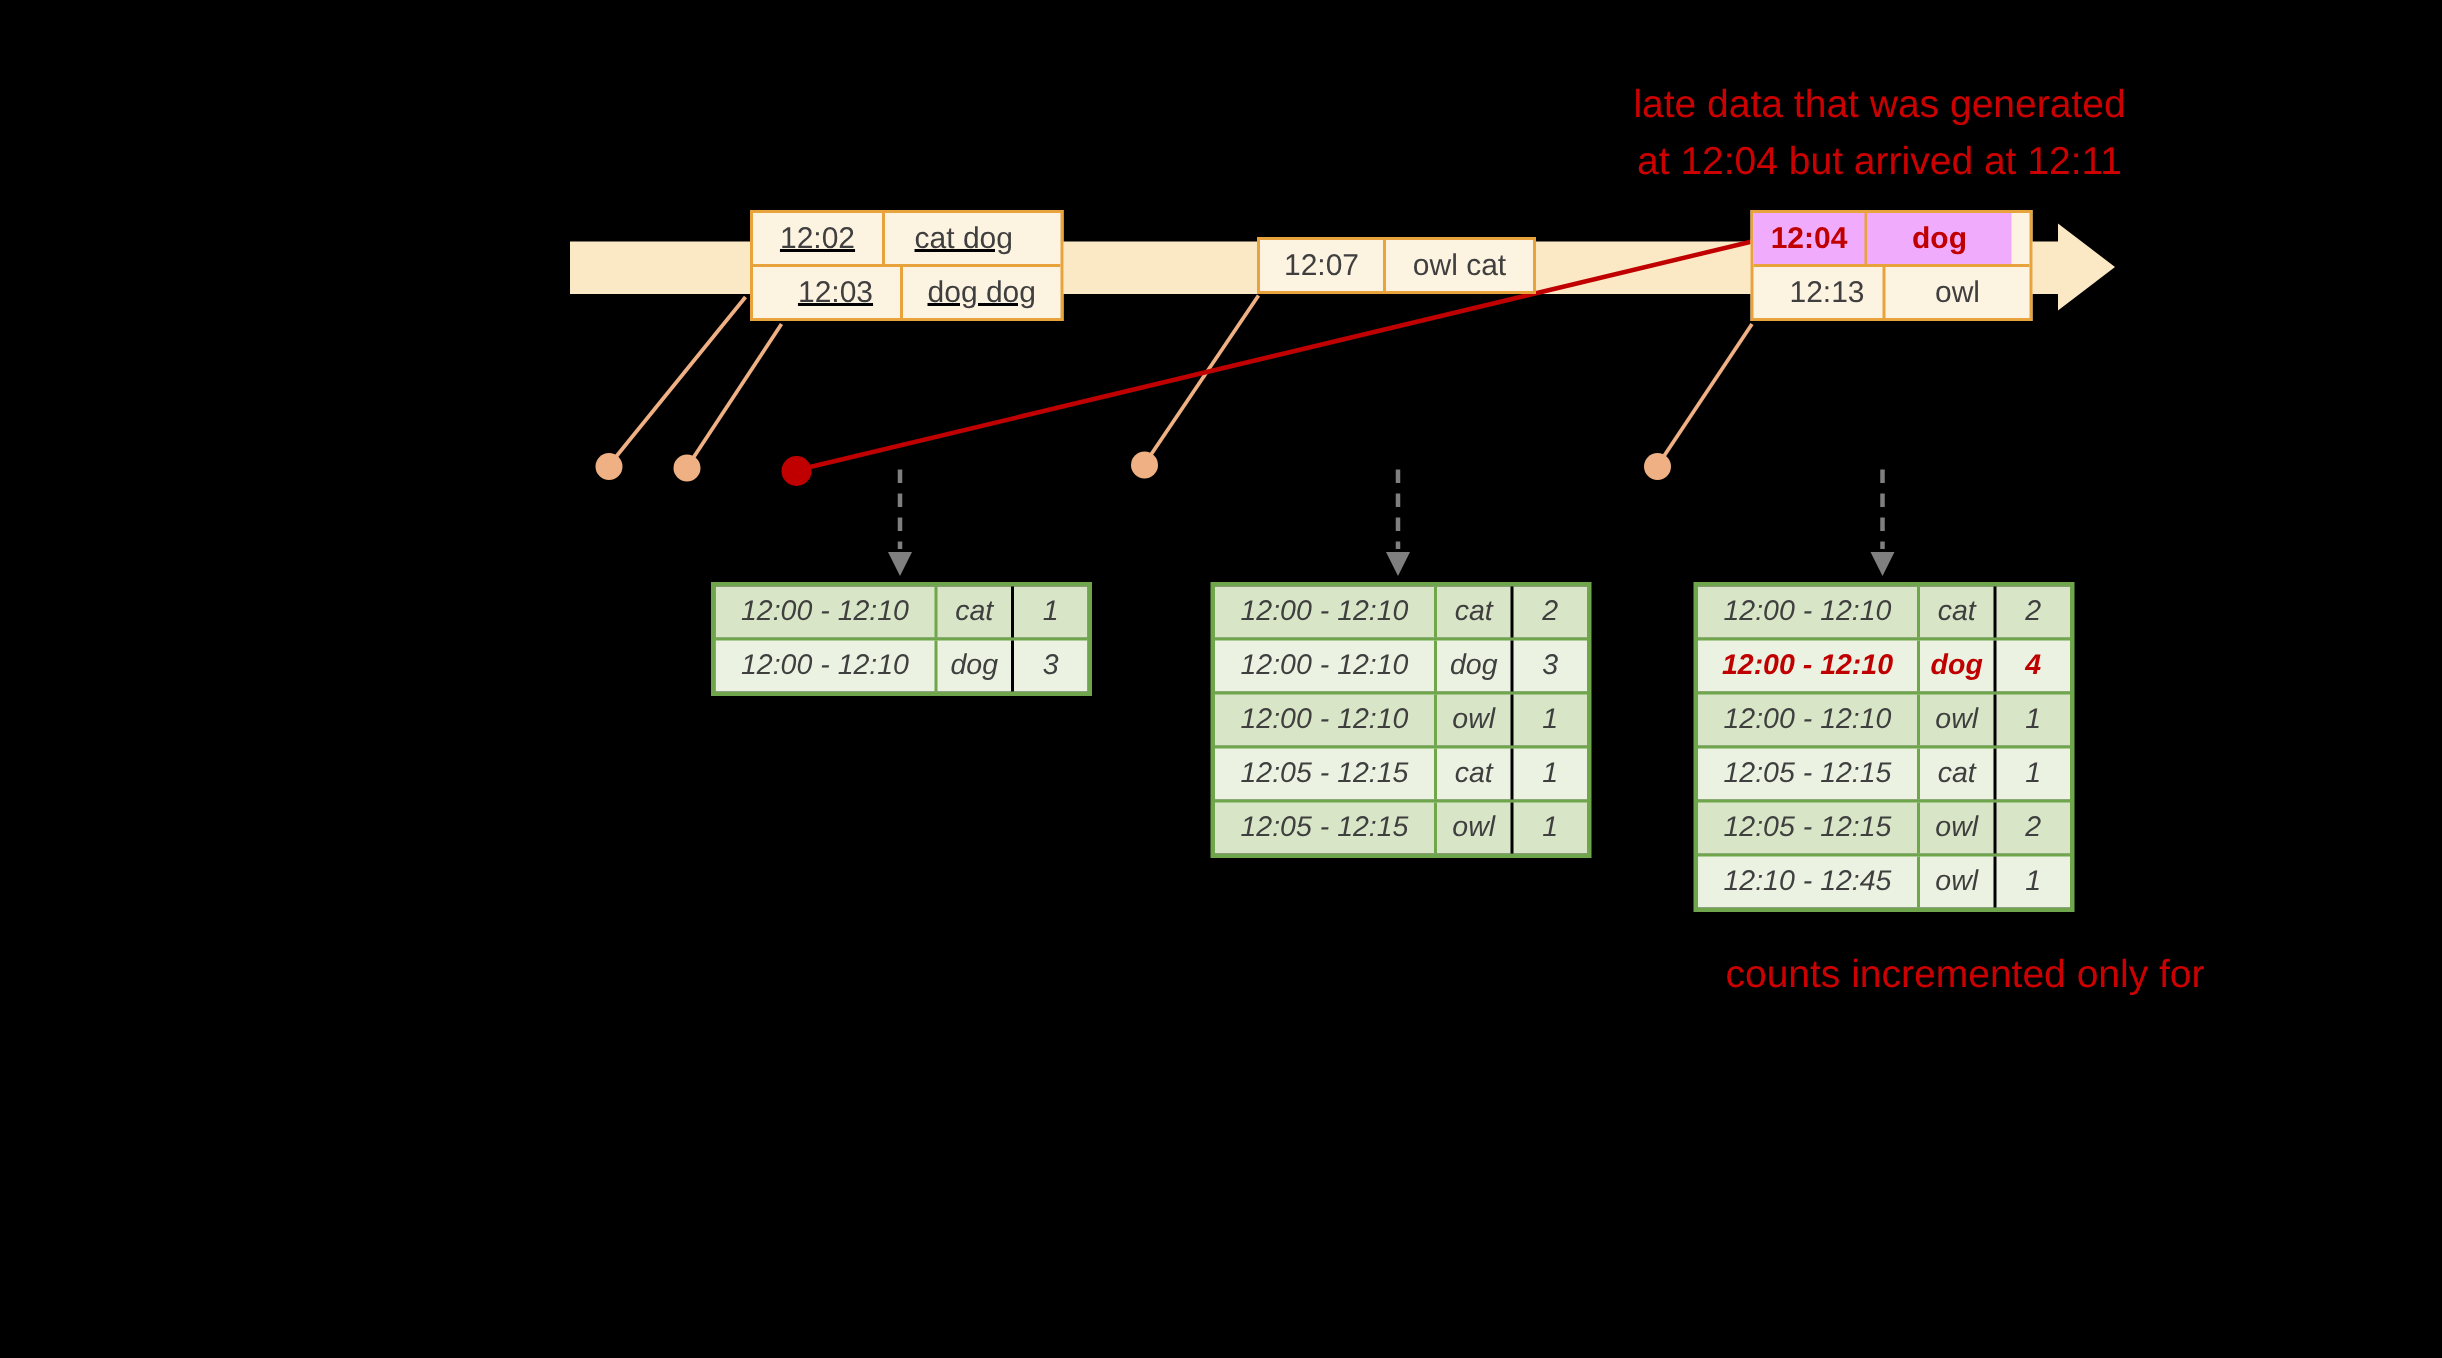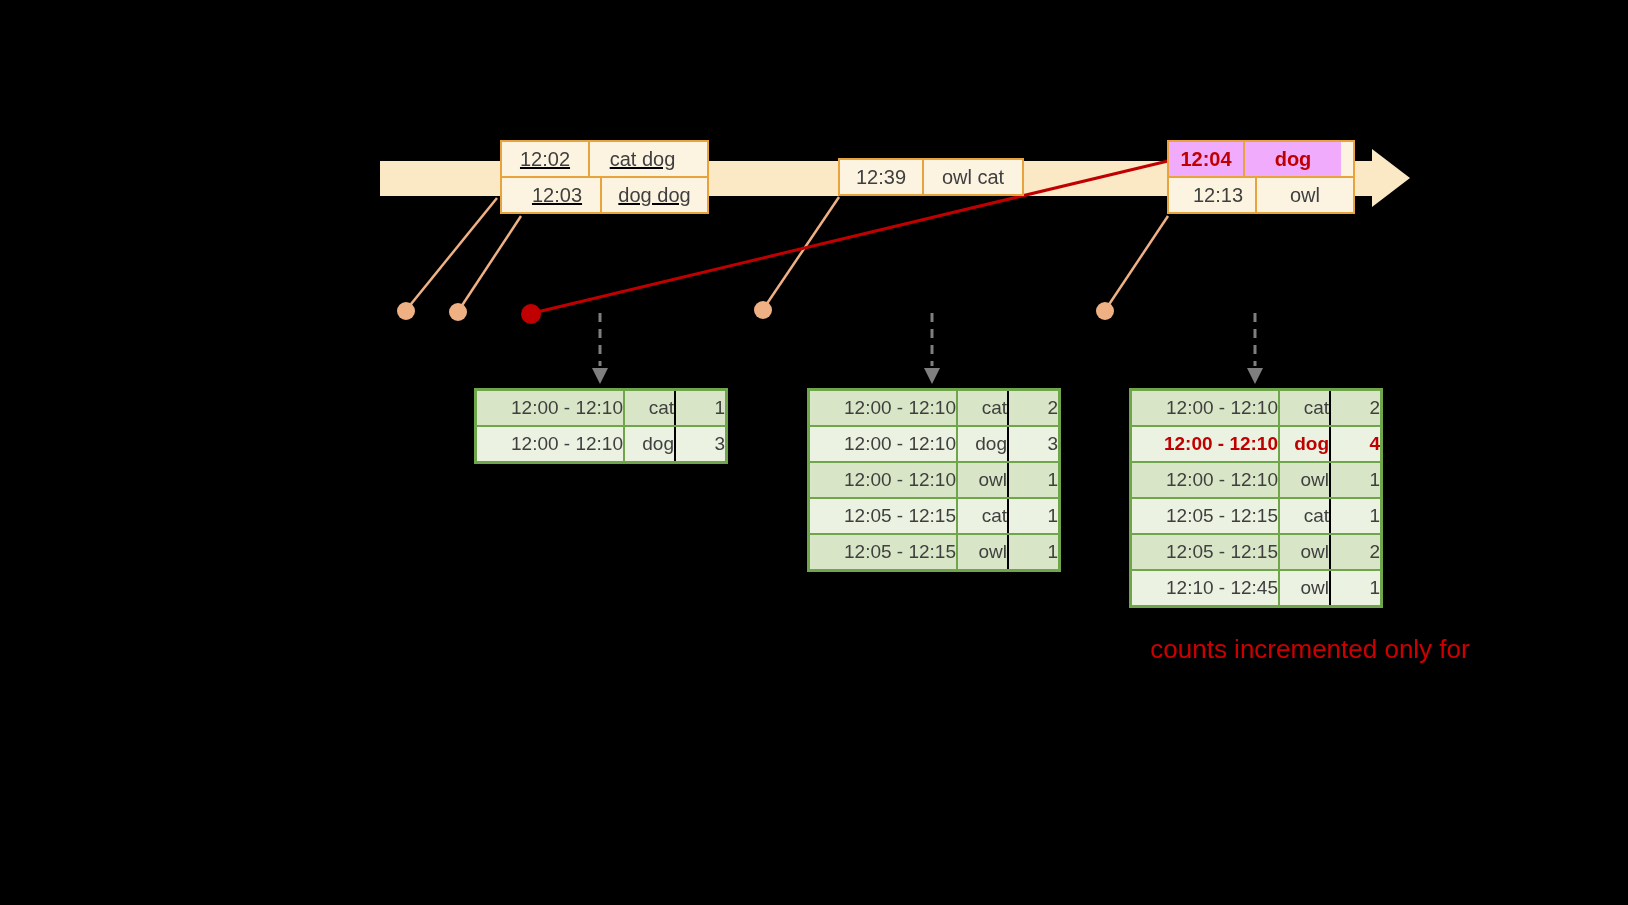--- a/index.html
+++ b/index.html
@@ -18,21 +18,21 @@
   #ev1 .t{width:86px}   #ev1 .w{width:105px}
   #ev2 .t{width:82px}   #ev2 .w{width:98px}
   #ev3 .t{width:74px}   #ev3 .w{width:96px}
   .event-row.late .ecell{color:#C00000;font-weight:bold;background:#f0abfc;}
 
   
   .result-table{position:absolute;border:3px solid #6FA64C;}
   .rrow{display:flex;background:#D8E6C7;}
   .rrow + .rrow{border-top:2px solid #6FA64C;}
   .rrow.light{background:#EBF2E1;}
-  .rcell{height:34px;line-height:34px;text-align:right;font-size:19px;color:#3F3F3F;}
+  .rcell{height:34px;line-height:34px;text-align:center;font-size:19px;color:#3F3F3F;font-style:italic;}
   .rcell.win{width:146px;border-right:2px solid #6FA64C;}
   .rcell.word{width:49px;border-right:2px solid #000000;}
   .rcell.cnt{width:49px;}
   .rrow.hl .rcell{color:#C00000;font-weight:bold;}
 
   
   .annot{position:absolute;width:480px;text-align:center;color:#CC0000;
          font-size:26px;line-height:38px;font-weight:500;}
 </style>
 </head>
@@ -61,35 +61,39 @@
     <g stroke="#7F7F7F" stroke-width="3" stroke-dasharray="9 7">
       <line x1="600" y1="313" x2="600" y2="366"></line>
       <line x1="932" y1="313" x2="932" y2="366"></line>
       <line x1="1255" y1="313" x2="1255" y2="366"></line>
     </g>
     <polygon points="592,368 608,368 600,384" fill="#7F7F7F"></polygon>
     <polygon points="924,368 940,368 932,384" fill="#7F7F7F"></polygon>
     <polygon points="1247,368 1263,368 1255,384" fill="#7F7F7F"></polygon>
   </svg>
 
+  <div class="annot" style="left:1013px;top:50px;">
+    <div>late data that was generated</div>
+    <div>at 12:04 but arrived at 12:11</div>
+  </div>
 
   <div id="ev1" class="event-table" style="left:500px;top:140px;text-decoration:underline;">
     <div class="event-row">
       <div class="ecell t">12:02</div>
       <div class="ecell w">cat dog</div>
     </div>
     <div class="event-row">
       <div class="ecell t">12:03</div>
       <div class="ecell w">dog dog</div>
     </div>
   </div>
 
   <div id="ev2" class="event-table" style="left:838px;top:158px;">
     <div class="event-row">
-      <div class="ecell t">12:39</div>
+      <div class="ecell t">12:07</div>
       <div class="ecell w">owl cat</div>
     </div>
   </div>
 
   <div id="ev3" class="event-table" style="left:1167px;top:140px;">
     <div class="event-row late">
       <div class="ecell t">12:04</div>
       <div class="ecell w">dog</div>
     </div>
     <div class="event-row">

